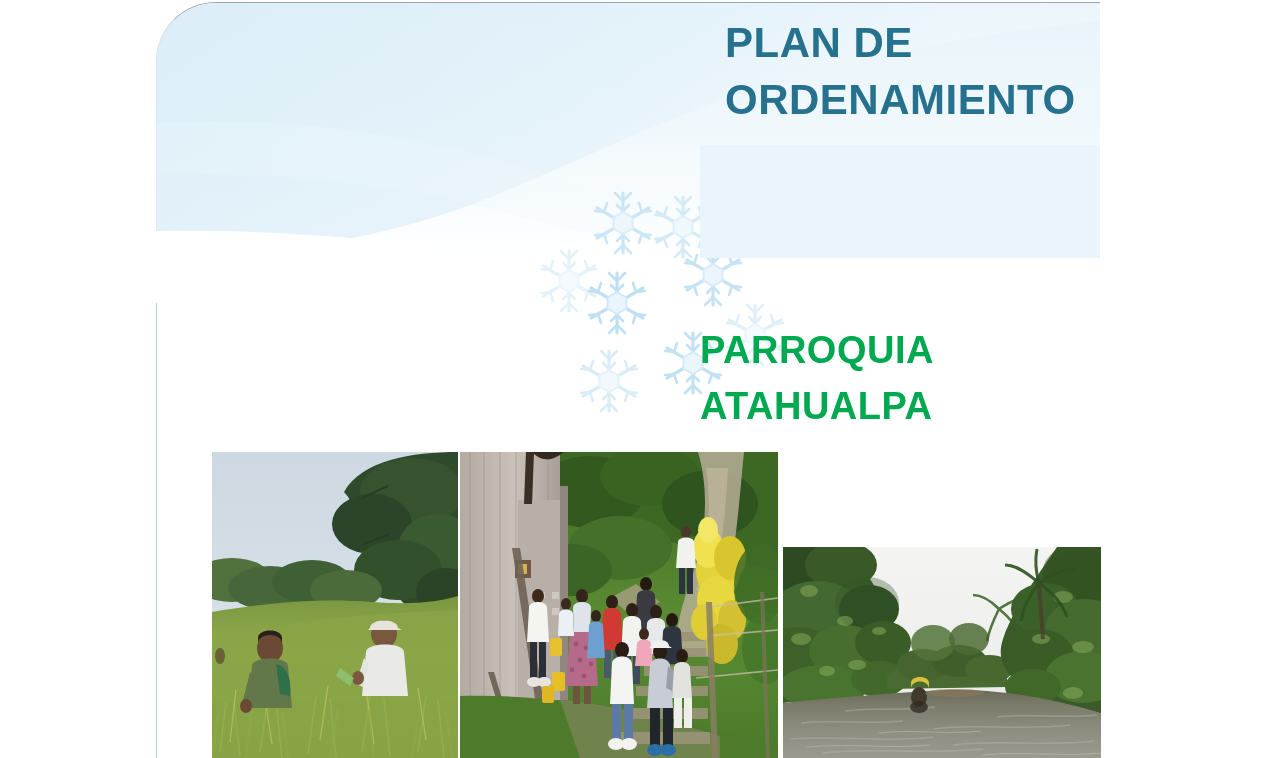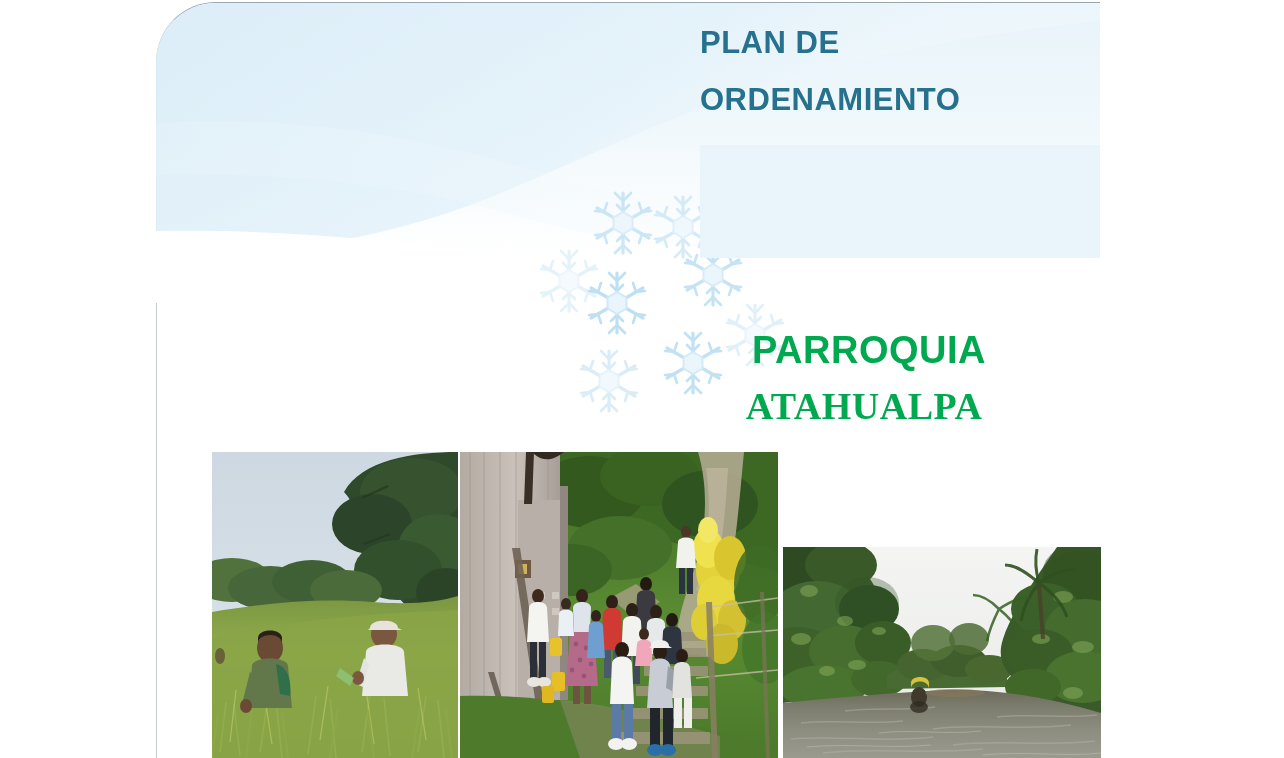--- a/index.html
+++ b/index.html
@@ -87,47 +87,48 @@
     pointer-events: none;
   }
 
   .title-block {
     position: absolute;
     left: 700px;
     top: 14px;
     width: 400px;
   }
   .title-line {
-    font-size: 31px;
+    font-size: 42px;
     font-weight: bold;
     line-height: 57px;
     letter-spacing: 0.5px;
     white-space: nowrap;
     color: #26728e;
+    margin-left: 25px;
   }
   .tl-2023 { color: #3b4b9c; }
 
   .sub-block {
     position: absolute;
     left: 700px;
     top: 322px;
     width: 400px;
-    text-align: center;
+    text-align: left;
     padding-right: 62px;
     box-sizing: border-box;
   }
   .sub-line {
     font-size: 38px;
     font-weight: bold;
     line-height: 56px;
     letter-spacing: 0.5px;
     color: #00a950;
     white-space: nowrap;
   }
-  .sub-line.second { padding-right: 10px; font-family: Liberation Serif, serif; }
+  .sub-line.second { padding-right: 10px; }
 
   
   .photo { position: absolute; overflow: hidden; }
   .photo svg { display: block; }
 
   #photo-field  { left: 212px; top: 452px; width: 246px; height: 306px; }
   #photo-group  { left: 460px; top: 452px; width: 318px; height: 306px; }
   #photo-river  { left: 783px; top: 547px; width: 318px; height: 211px; }
 </style>
 </head>

